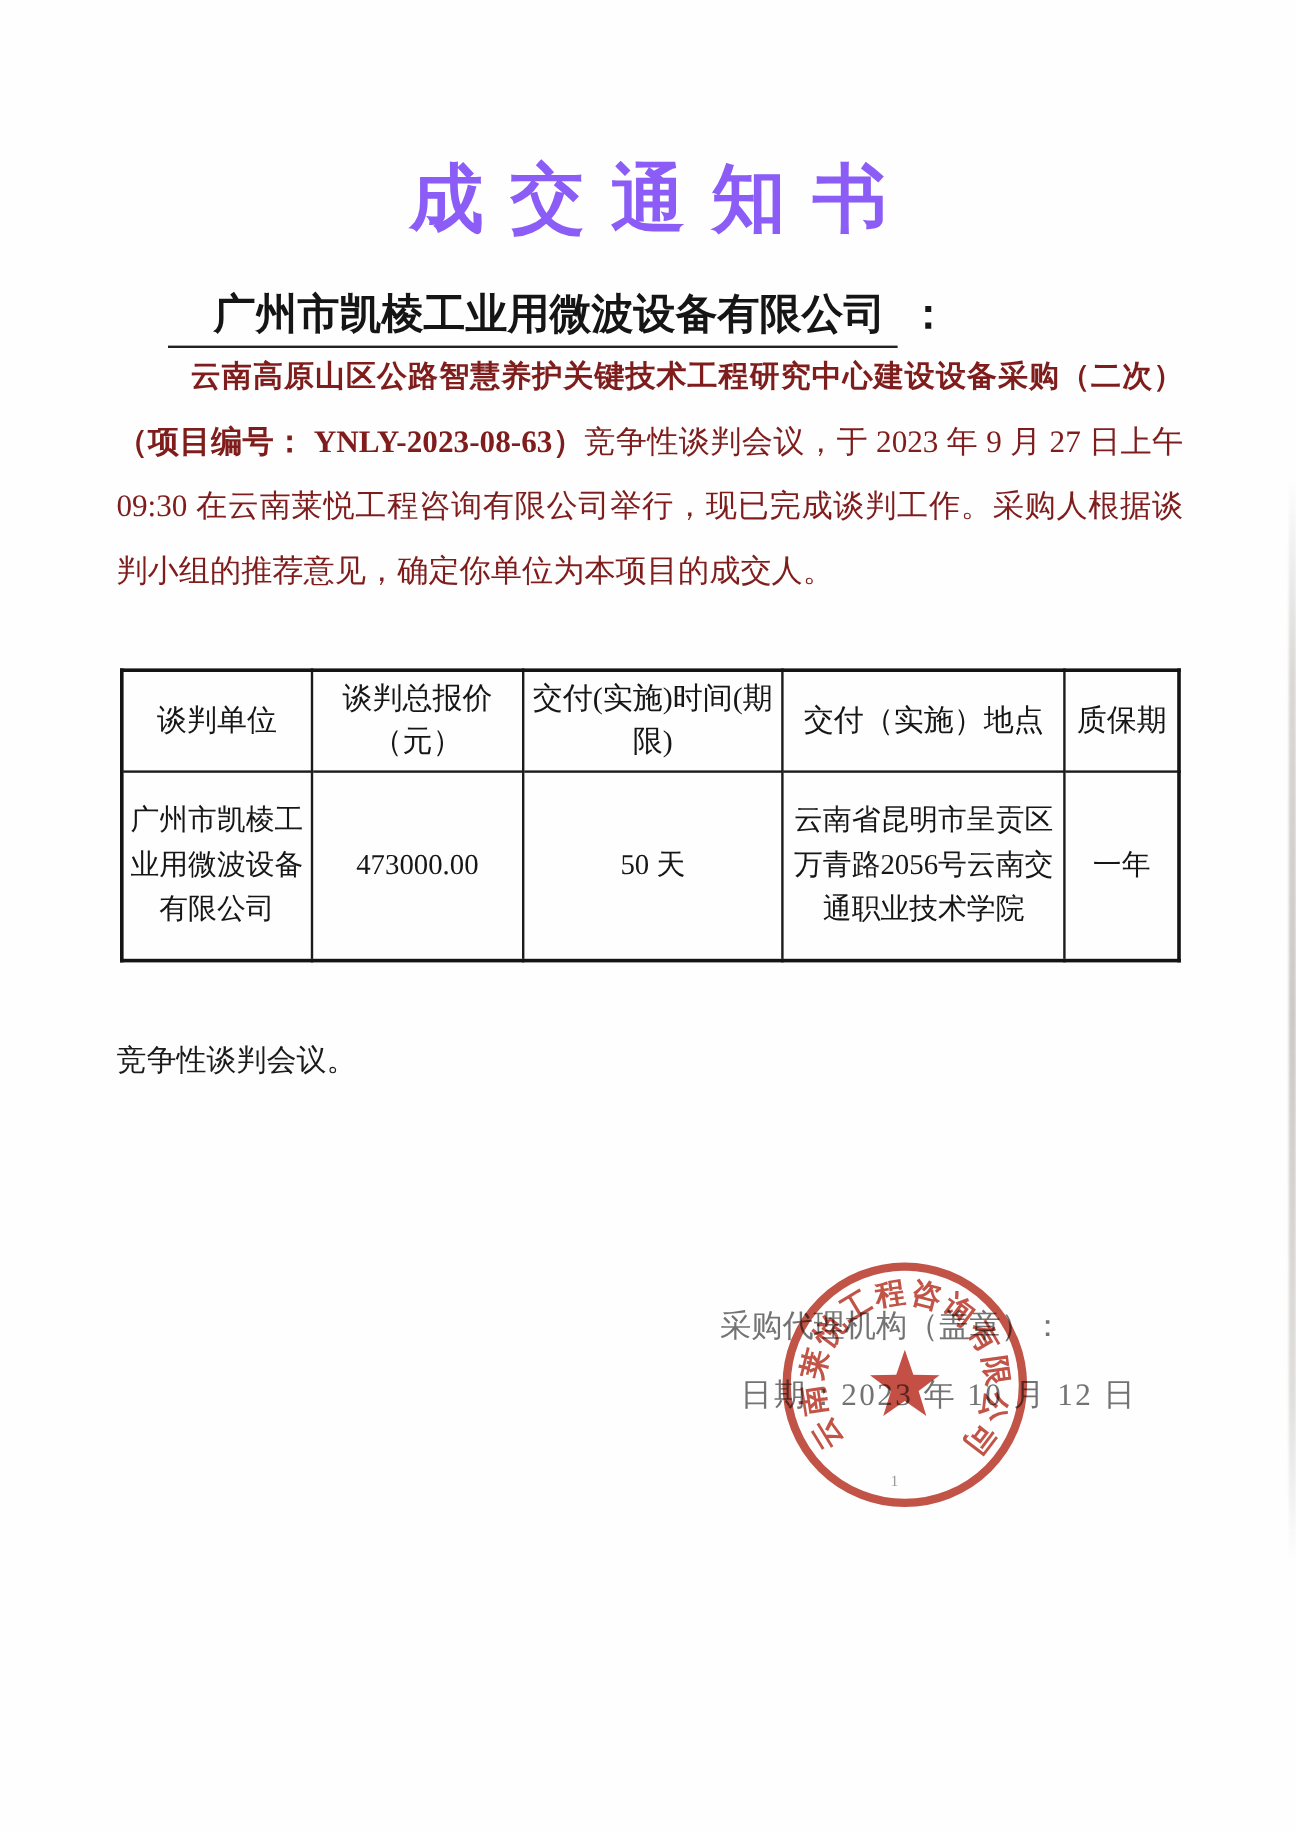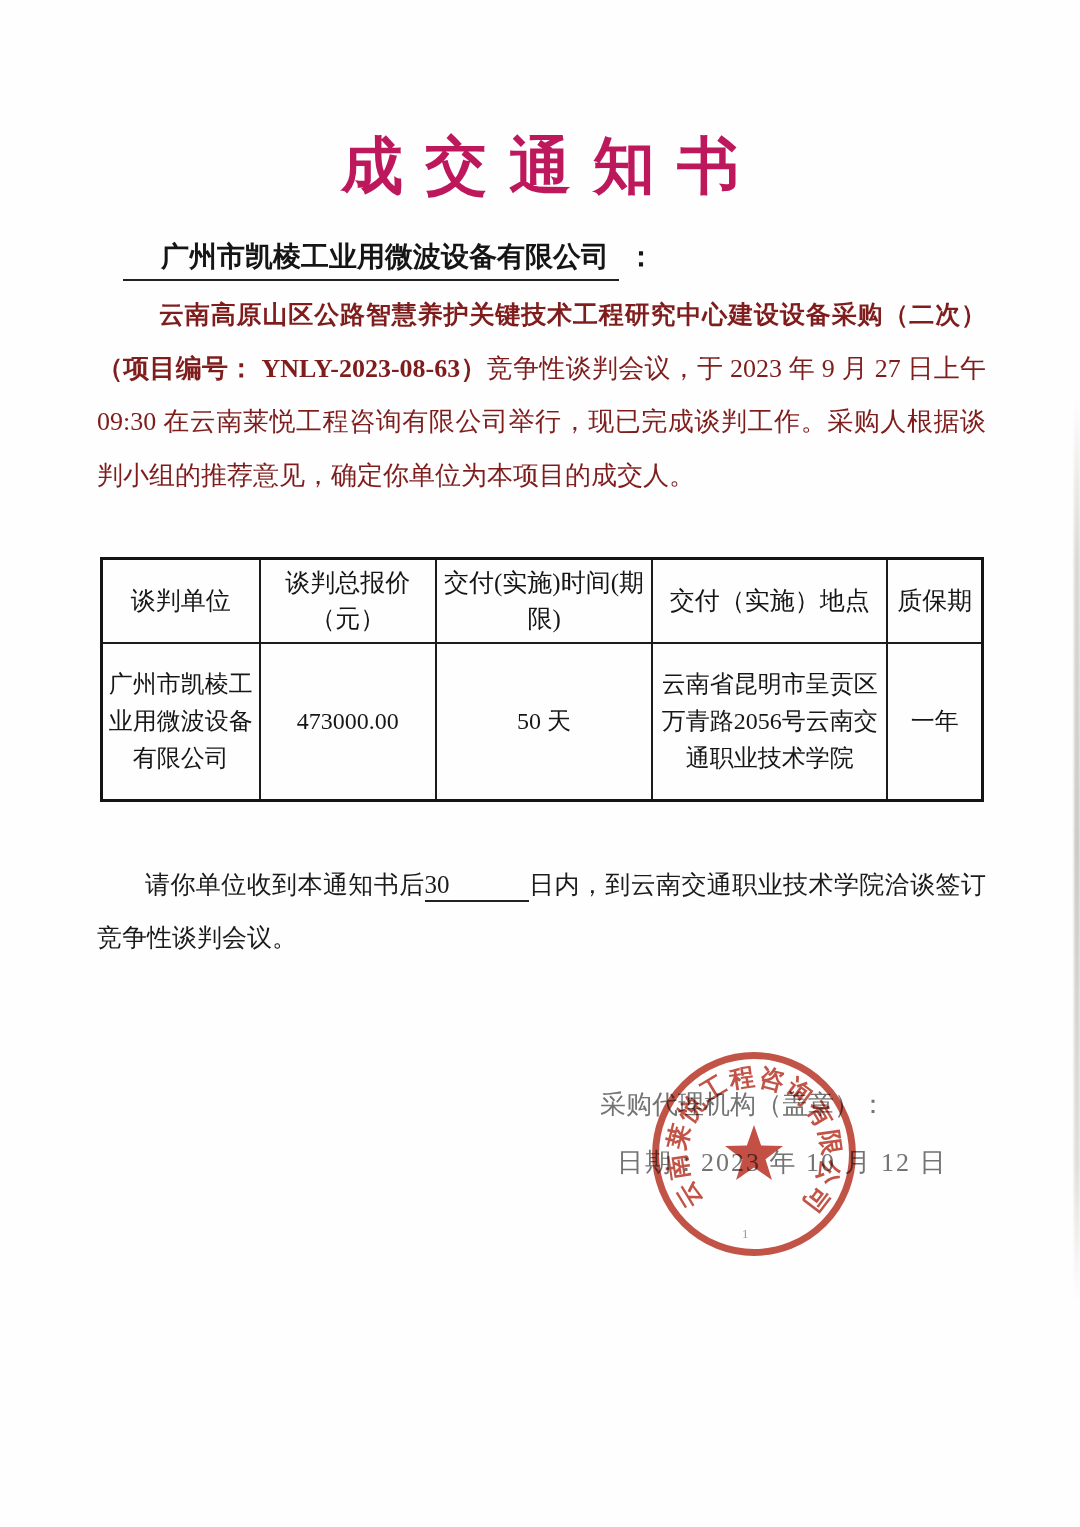--- a/index.html
+++ b/index.html
@@ -18,26 +18,26 @@
     position: absolute; right: 0; top: 400px; width: 6px; height: 900px;
     background: linear-gradient(to bottom, rgba(0,0,0,0) 0%, rgba(90,85,80,.22) 18%, rgba(90,85,80,.30) 50%, rgba(90,85,80,.18) 85%, rgba(0,0,0,0) 100%);
     filter: blur(1px);
   }
 
   .doc-title {
     position: absolute; top: 124px; left: 0; width: 100%;
     text-align: center;
     font-size: 62px; font-weight: 700;
     letter-spacing: 22px; padding-left: 22px;
-    color: #be185d;
+    color: #8b5cf6;
   }
 
   .addressee {
-    position: absolute; top: 238px; left: 123px;
-    font-size: 28px; font-weight: 700; color: #151515;
+    position: absolute; top: 238px; left: 140px;
+    font-size: 35px; font-weight: 700; color: #151515;
     white-space: nowrap;
   }
   .addressee .uname {
     display: inline-block;
     border-bottom: 2px solid #222;
     padding: 0 10px 3px 38px;
   }
   .addressee .colon { margin-left: 8px; }
 
   .para1 {
@@ -141,21 +141,20 @@
         <td><span class="cellwrap w-unit">广州市凯棱工业用微波设备有限公司</span></td>
         <td><span class="cellwrap">473000.00</span></td>
         <td><span class="cellwrap">50 天</span></td>
         <td><span class="cellwrap w-place">云南省昆明市呈贡区万青路2056号云南交通职业技术学院</span></td>
         <td><span class="cellwrap">一年</span></td>
       </tr>
     </tbody>
   </table>
 
   <div class="para2">
-    <div class="l1"><span>请你单位收到本通知书后</span><span class="blank-30">30</span><span>日内，到云南交通职业技术学院洽谈签订</span></div>
     <div class="l2">竞争性谈判会议。</div>
   </div>
 
   <div class="signature">
     <div>采购代理机构（盖章）：</div>
     <div class="date-line">日期：2023 年 10 月 12 日</div>
   </div>
 
   <div class="stamp">
     <svg viewBox="0 0 300 300" xmlns="http://www.w3.org/2000/svg">

